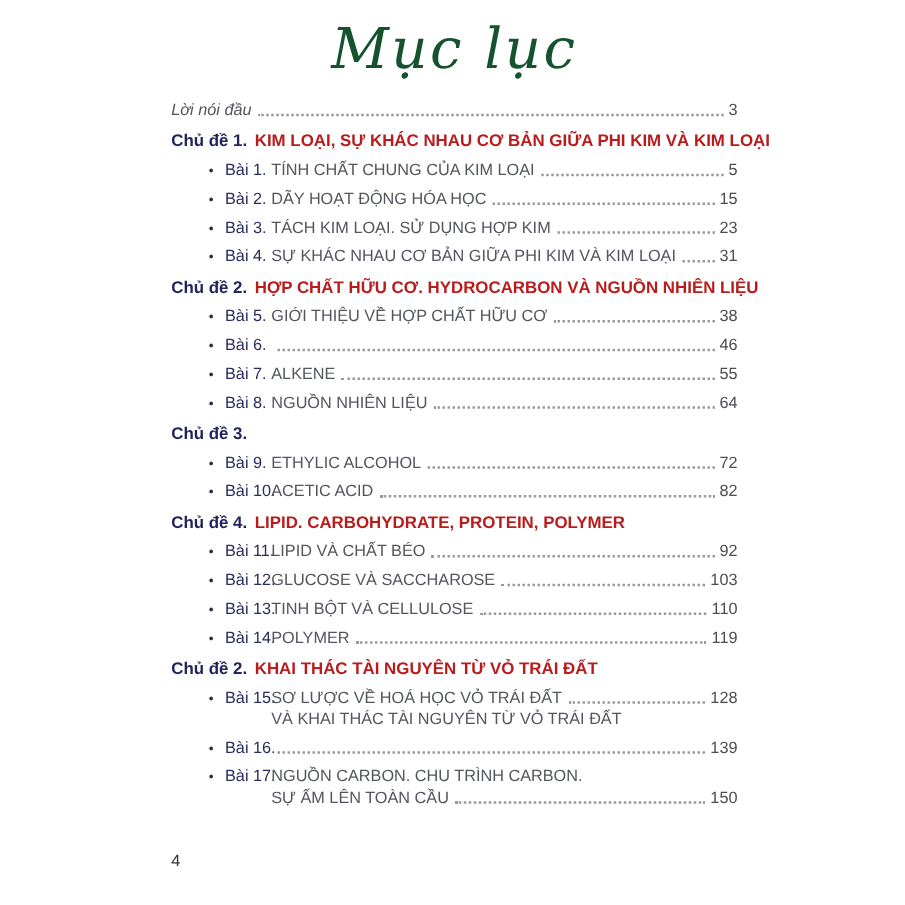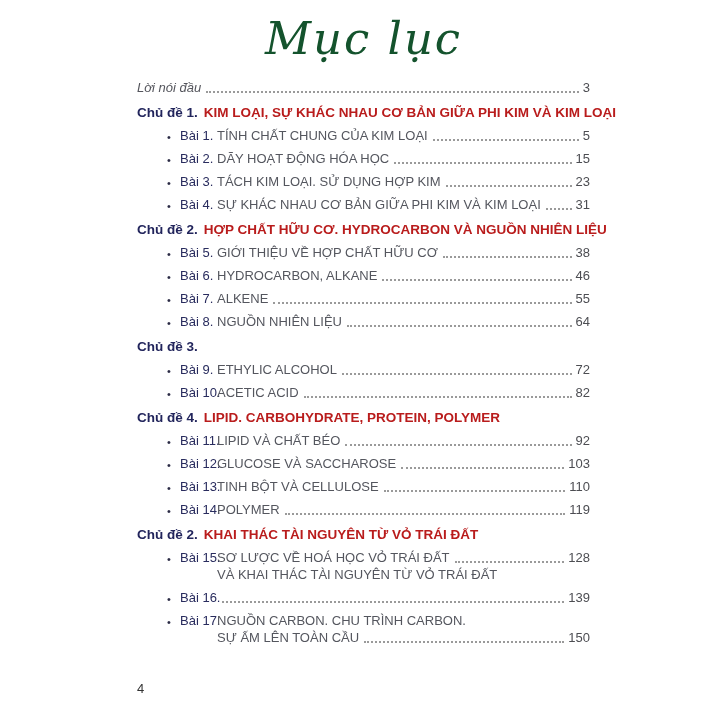--- a/index.html
+++ b/index.html
@@ -92,21 +92,20 @@
   <div class="row item">
     <span class="bullet">•</span>
     <span class="lbl">Bài 5.</span>
     <span class="ttl">GIỚI THIỆU VỀ HỢP CHẤT HỮU CƠ</span>
     <span class="leader"></span>
     <span class="pg">38</span>
   </div>
   <div class="row item">
     <span class="bullet">•</span>
     <span class="lbl">Bài 6.</span>
-    <span class="ttl">HYDROCARBON, ALKANE</span>
     <span class="leader"></span>
     <span class="pg">46</span>
   </div>
   <div class="row item">
     <span class="bullet">•</span>
     <span class="lbl">Bài 7.</span>
     <span class="ttl">ALKENE</span>
     <span class="leader"></span>
     <span class="pg">55</span>
   </div>

